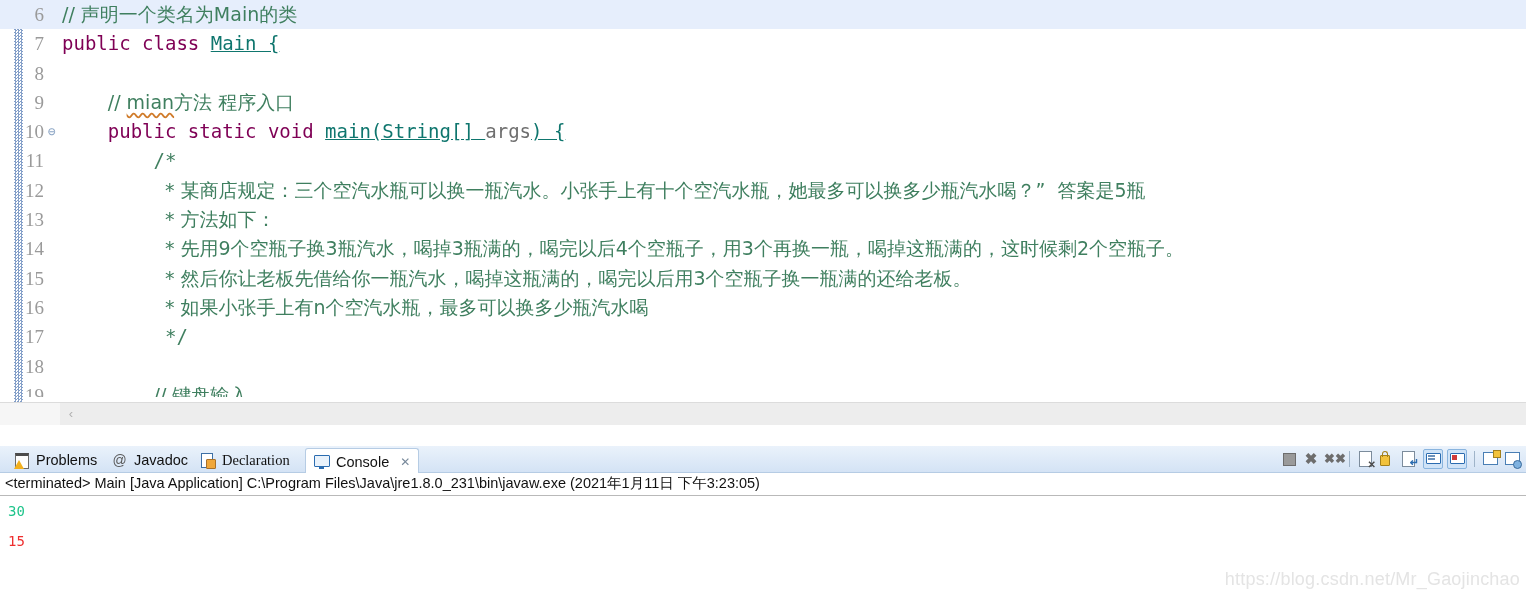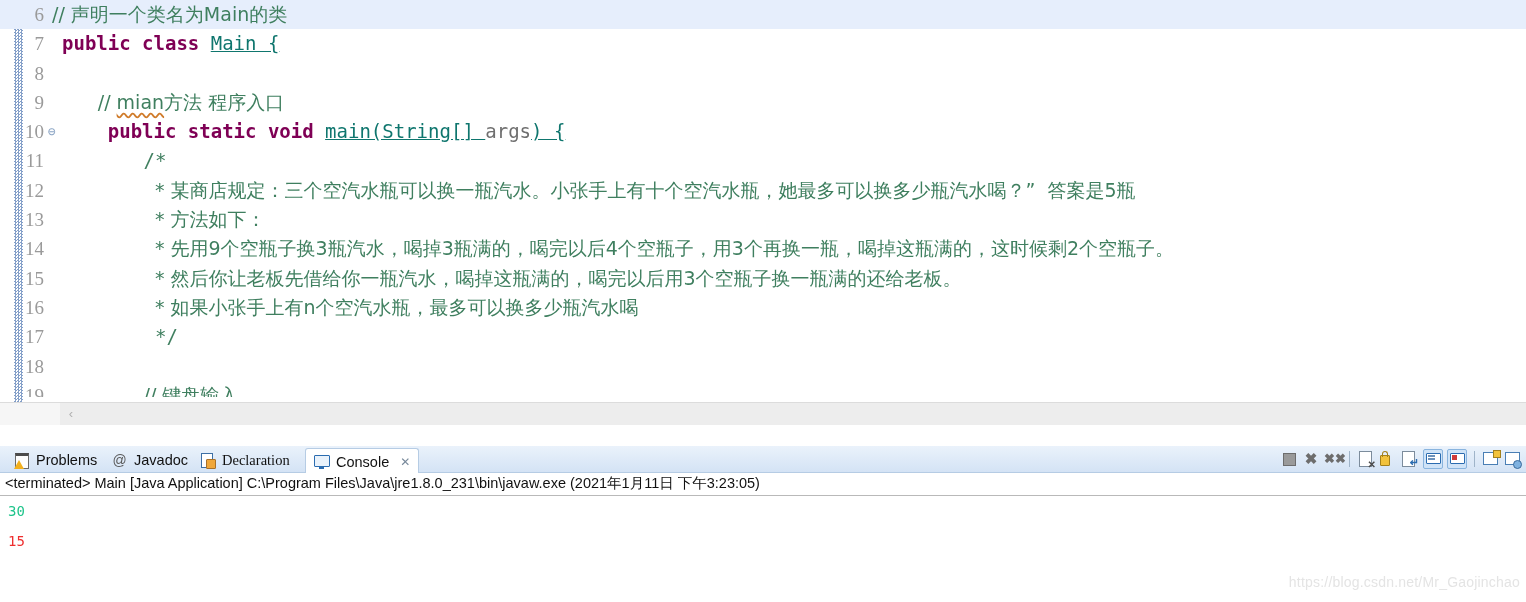--- a/index.html
+++ b/index.html
@@ -72,26 +72,26 @@
     opacity: 0.85;
   }
   .left-strip {
     position: absolute;
     left: 0; top: 0;
     width: 14px; height: 425px;
     background: #ffffff;
   }
   .code-text {
     position: absolute;
-    left: 52px; top: 0;
+    left: 62px; top: 0;
     white-space: pre;
   }
 
   
-  .kw      { color: #7f0055; font-weight: bold; margin-left: 10px; }
+  .kw      { color: #7f0055; font-weight: normal; }
   .plain   { color: #0f766e; text-decoration: underline; }
   .id-gray { color: #6f6f6f; }
   .cmt     { color: #3f7f5f; }
   .cmt-cn  { font-family: "DejaVu Sans", "Liberation Sans", sans-serif; color: #3f7f5f; }
   .squiggle {
     text-decoration: underline;
     text-decoration-style: wavy;
     text-decoration-color: #d07b2a;
     text-underline-offset: 3px;
   }
@@ -375,21 +375,21 @@
     padding-left: 8px;
     white-space: pre;
   }
   .console-out  { color: #1fc48b; }
   .console-err  { color: #ee2f2f; }
 
   .watermark {
     position: absolute;
     right: 6px; bottom: 12px;
     color: #e4e4e4;
-    font-size: 14px;
+    font-size: 18px;
     font-family: "Liberation Sans", sans-serif;
     letter-spacing: 0.2px;
     white-space: nowrap;
   }
 
   .clip-last-line { overflow: hidden; height: 16px; }
 </style>
 </head>
 <body>
 

